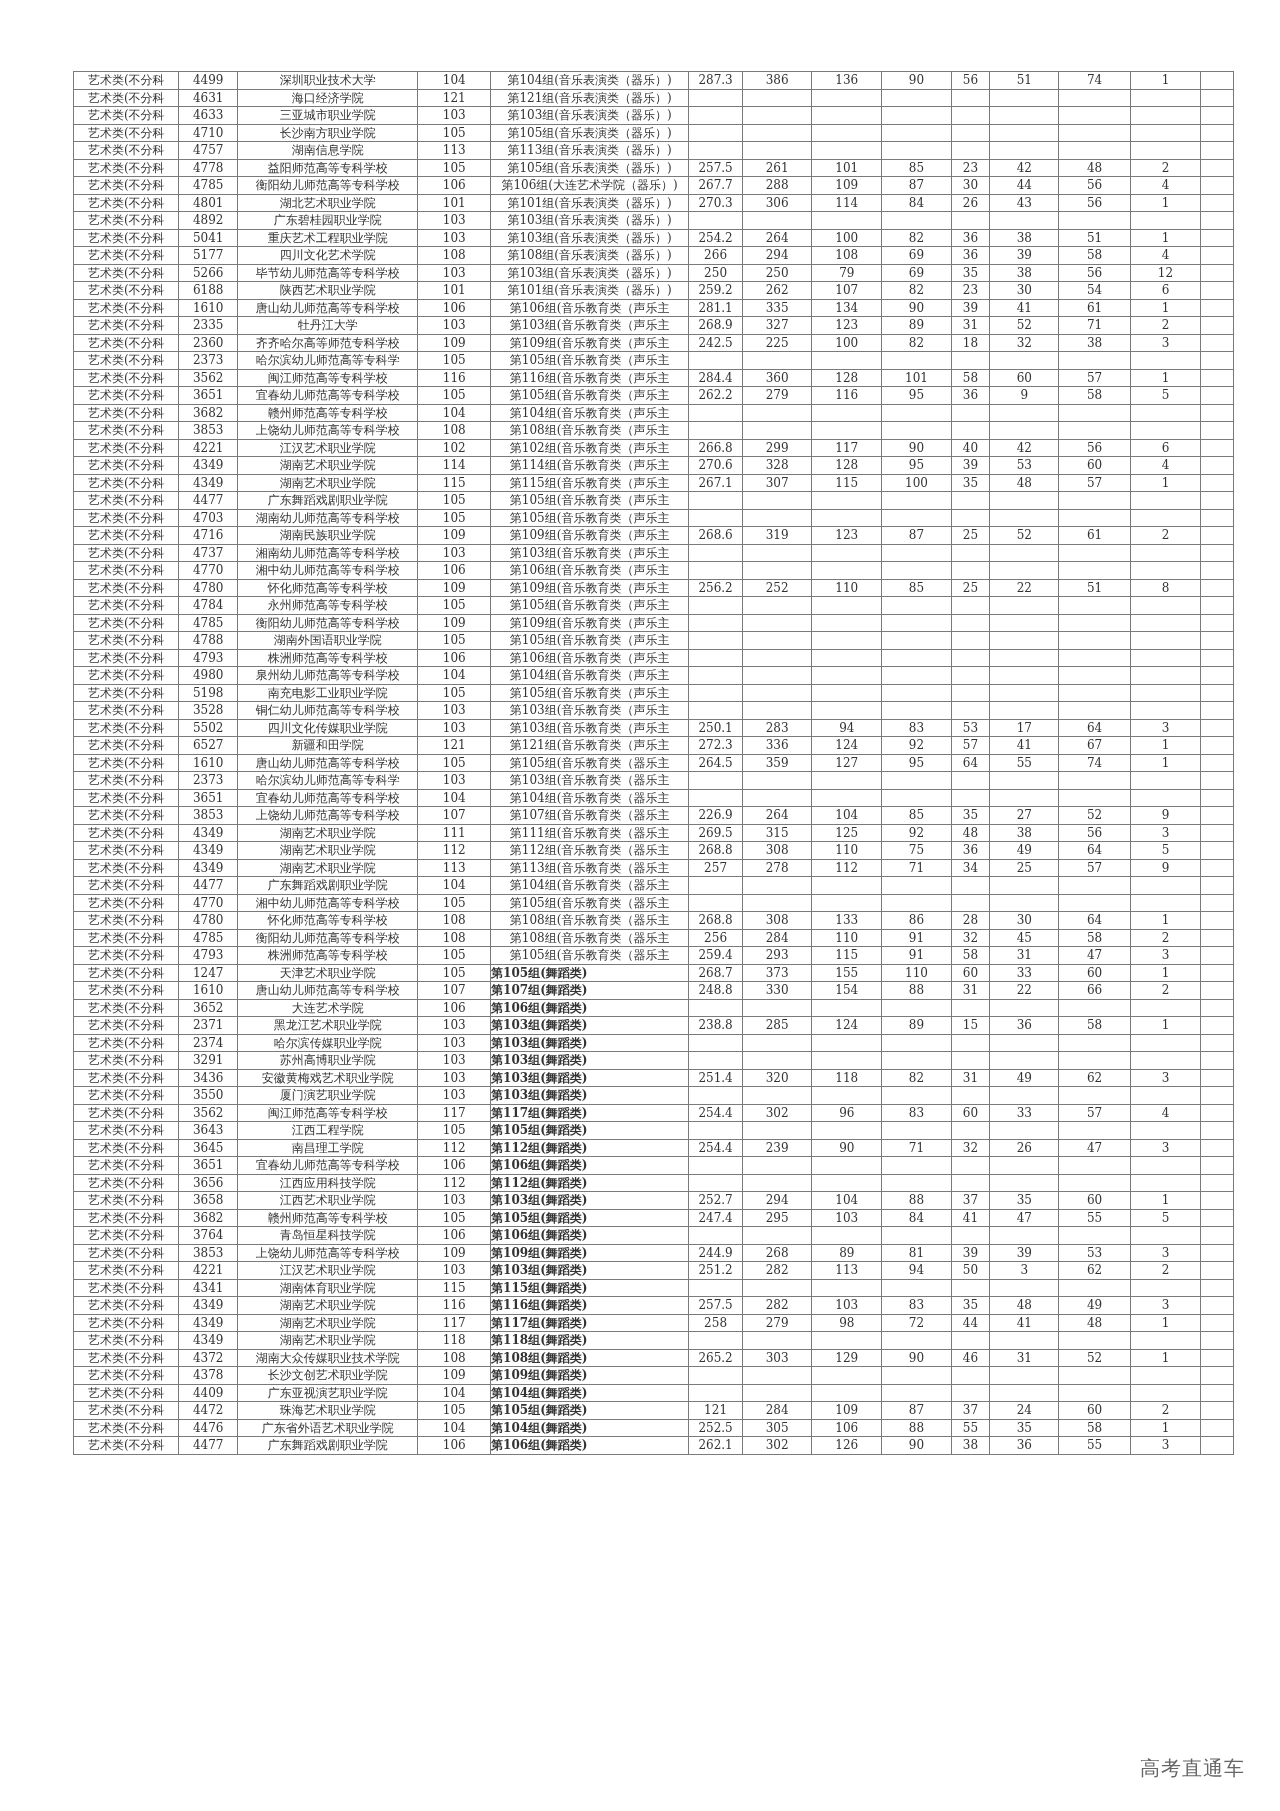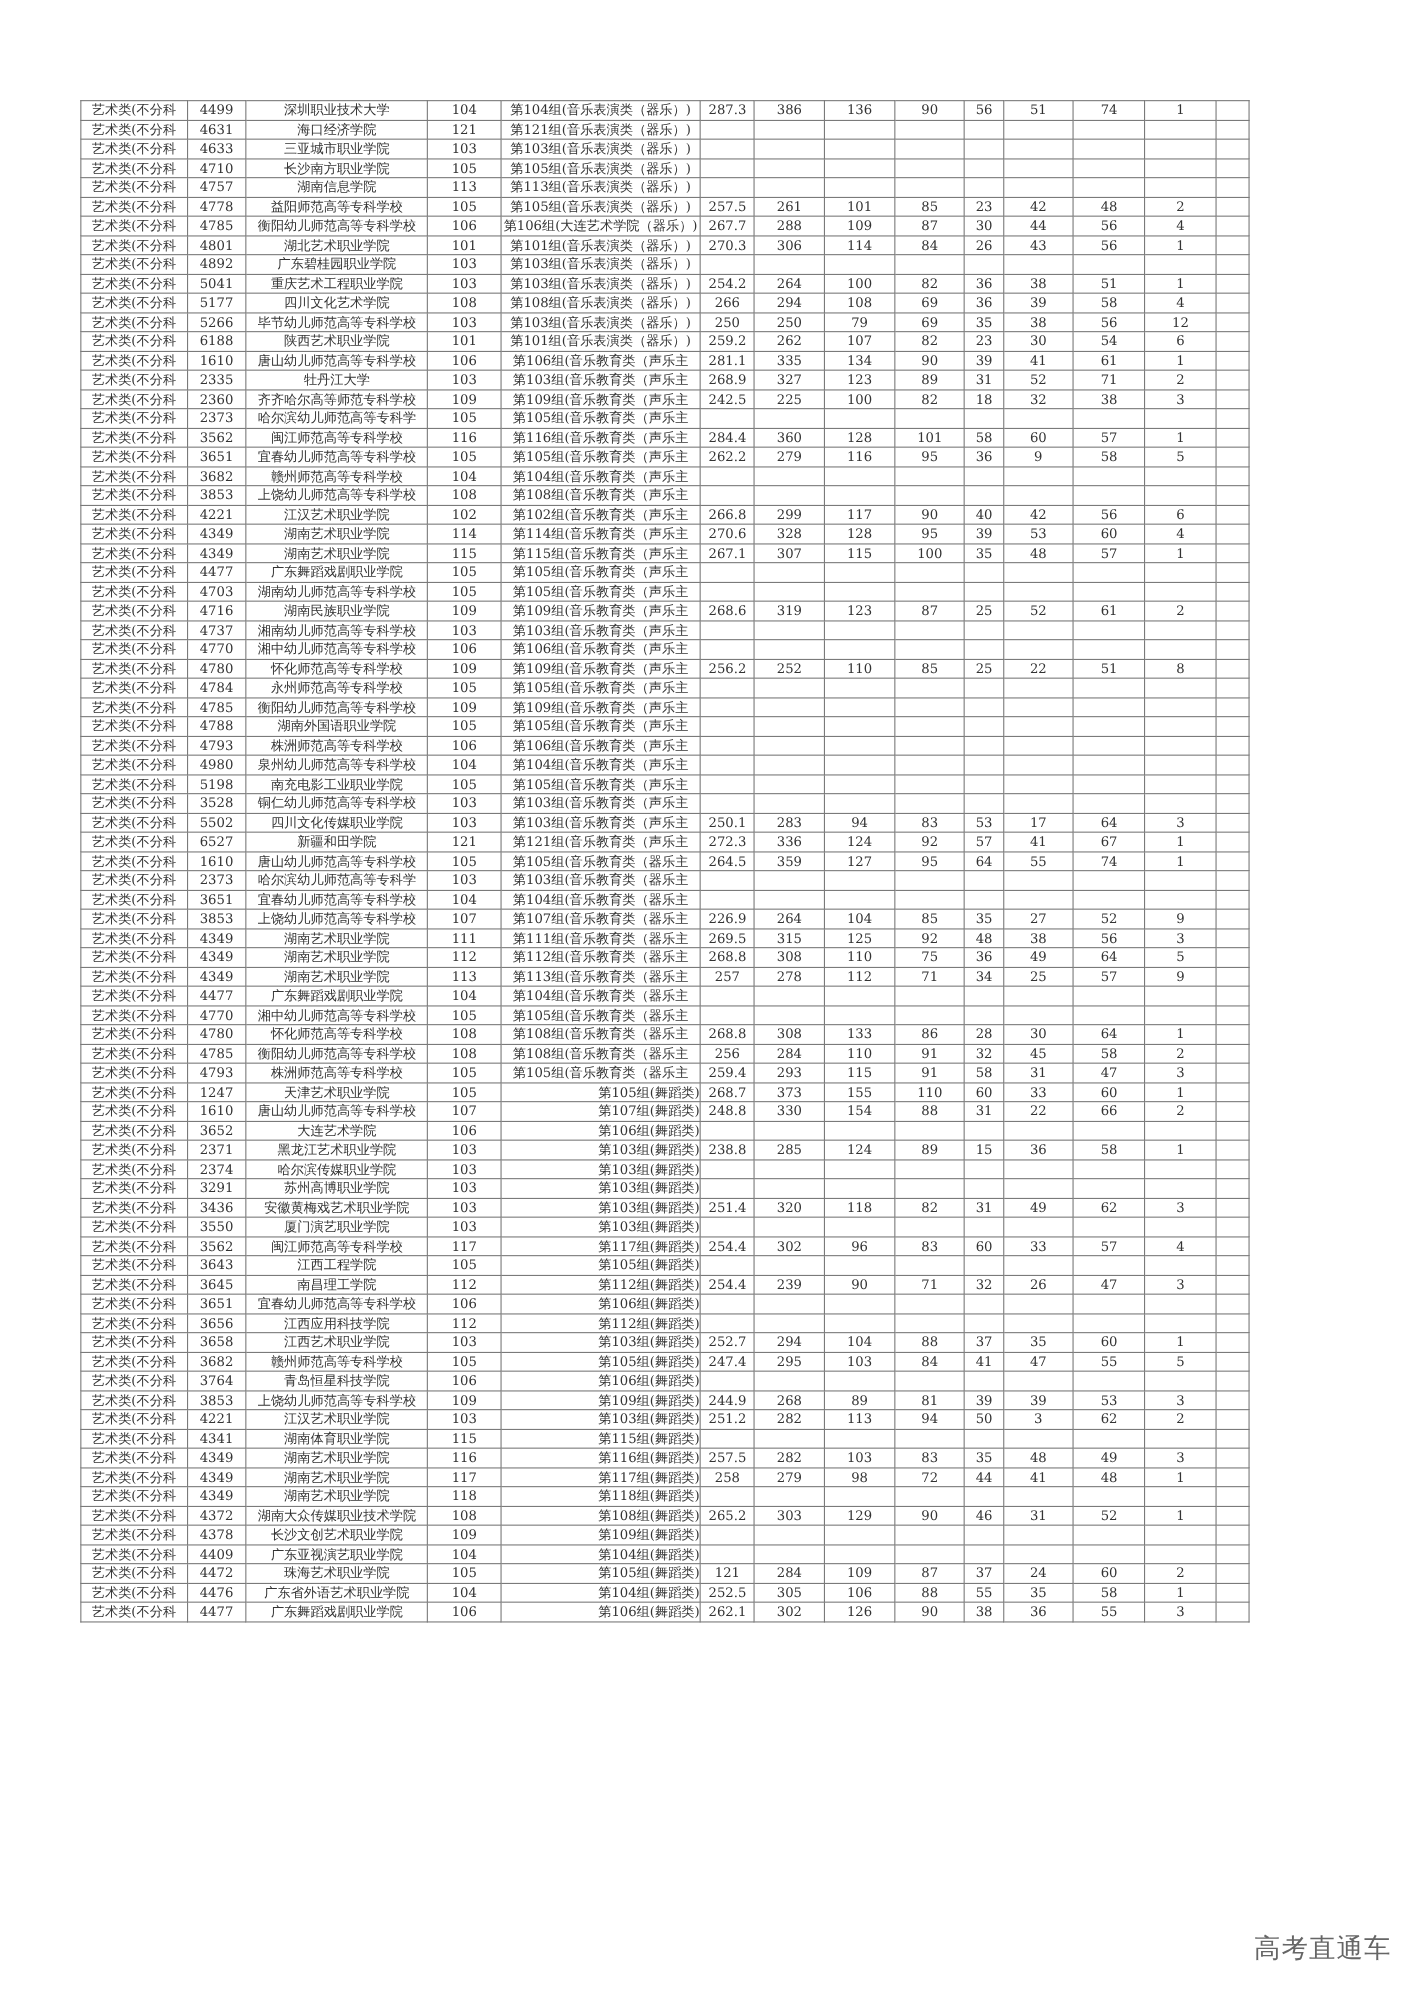--- a/index.html
+++ b/index.html
@@ -1,26 +1,26 @@
 <!DOCTYPE html>
 <html><head>
 <meta charset="utf-8">
 <style>
   html, body { margin:0; padding:0; background:#ffffff; }
   body { width:1280px; height:1811px; position:relative; overflow:hidden;
          font-family:"DejaVu Serif","Liberation Serif",serif; color:#333; }
   table.grid { position:absolute; left:73px; top:71px; border-collapse:collapse;
-               table-layout:fixed; width:1063px;margin-top:20px; }
+               table-layout:fixed; width:1161px; }
   table.grid td { border:1.5px solid #7a7a7a; height:16.5px; padding:0;
                   font-size:12px; line-height:16px; text-align:center;
                   white-space:nowrap; overflow:hidden; }
   td.c-cat { text-align:left; padding-left:3px; }
   td.c-grp { text-align:left; padding-left:4px; }
-  td.c-grp.center { text-align:right; padding-left:0; }
-  .watermark { position:absolute; left:1140px; top:1755px; font-size:24px;
+  td.c-grp.center { text-align:left; padding-left:0;font-weight:bold; }
+  .watermark { position:absolute; left:1140px; top:1755px; font-size:20px;
                font-family:"DejaVu Sans","Liberation Sans",sans-serif; color:#666; letter-spacing:1px; }
 </style>
 </head>
 <body>
 
 <table class="grid">
   <colgroup>
     <col style="width:90px">
       <col style="width:50px">
       <col style="width:154px">

